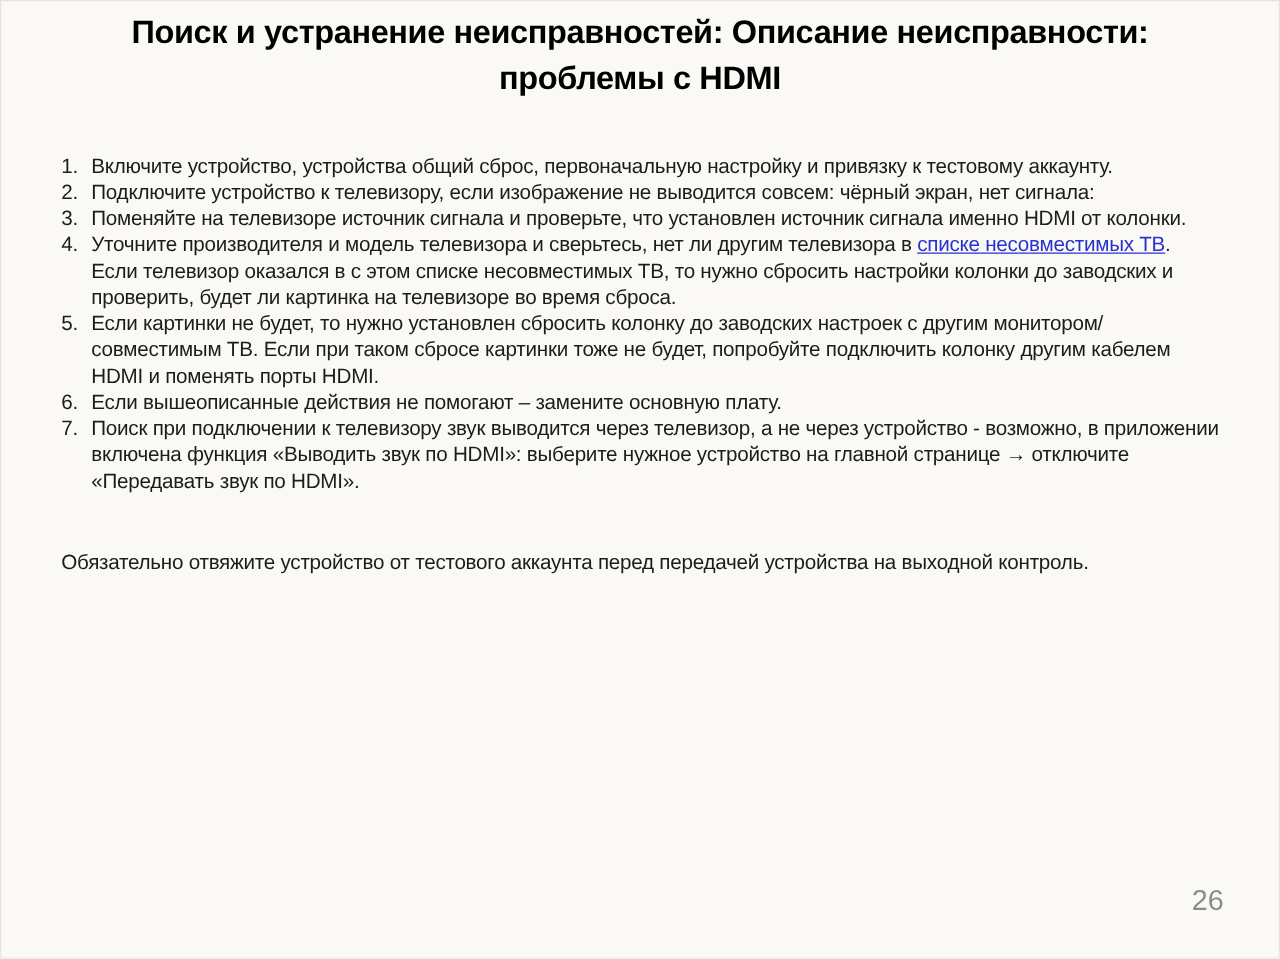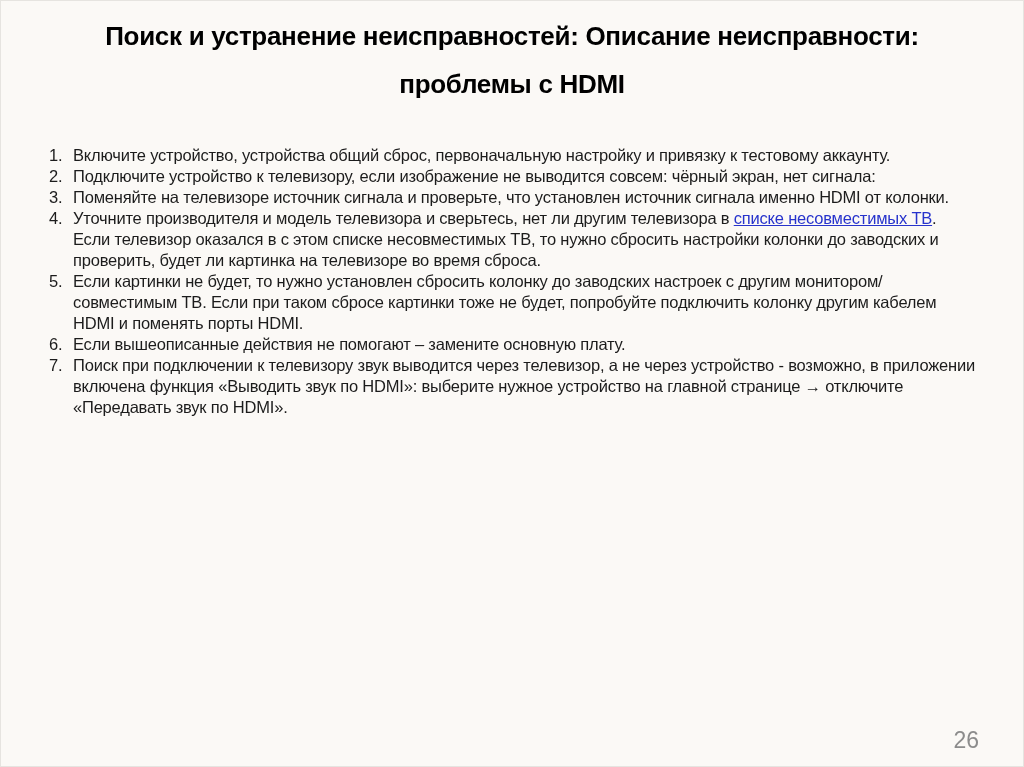--- a/index.html
+++ b/index.html
@@ -17,21 +17,21 @@
   .title {
     margin: 0;
     padding-top: 6px;
     text-align: center;
     font-size: 26px;
     font-weight: bold;
     line-height: 37px;
     letter-spacing: -0.3px;
     color: #000000;
   }
-  .title-line { display: block; margin-top: 11px; }
+  .title-line { display: block; }
   .steps {
     margin: 42px 48px 0 48px;
     padding: 0;
     list-style: none;
     font-size: 16.5px;
     line-height: 21px;
     letter-spacing: -0.2px;
   }
   .step { display: flex; }
   .step-num { flex: 0 0 24px; }
@@ -39,21 +39,21 @@
   .link { color: #2733CC; text-decoration: underline; cursor: pointer; }
   .note {
     margin: 44px 48px 0 48px;
     font-size: 16.5px;
     line-height: 21px;
     letter-spacing: -0.2px;
   }
   .page-number {
     position: absolute;
     right: 44px;
-    bottom: 12px;
+    bottom: 32px;
     font-size: 23px;
     color: #8C8C8C;
   }
 </style>
 </head>
 <body>
 
 <div class="slide">
 
   <h1 class="title">
@@ -85,16 +85,17 @@
     <li class="step">
       <span class="step-num">6.</span>
       <span class="step-txt">Если вышеописанные действия не помогают – замените основную плату.</span>
     </li>
     <li class="step">
       <span class="step-num">7.</span>
       <span class="step-txt">Поиск при подключении к телевизору звук выводится через телевизор, а не через устройство - возможно, в приложении включена функция «Выводить звук по HDMI»: выберите нужное устройство на главной странице → отключите «Передавать звук по HDMI».</span>
     </li>
   </ol>
 
+  <p class="note">Обязательно отвяжите устройство от тестового аккаунта перед передачей устройства на выходной контроль.</p>
 
   <div class="page-number">26</div>
 
 </div>
 
 </body></html>

